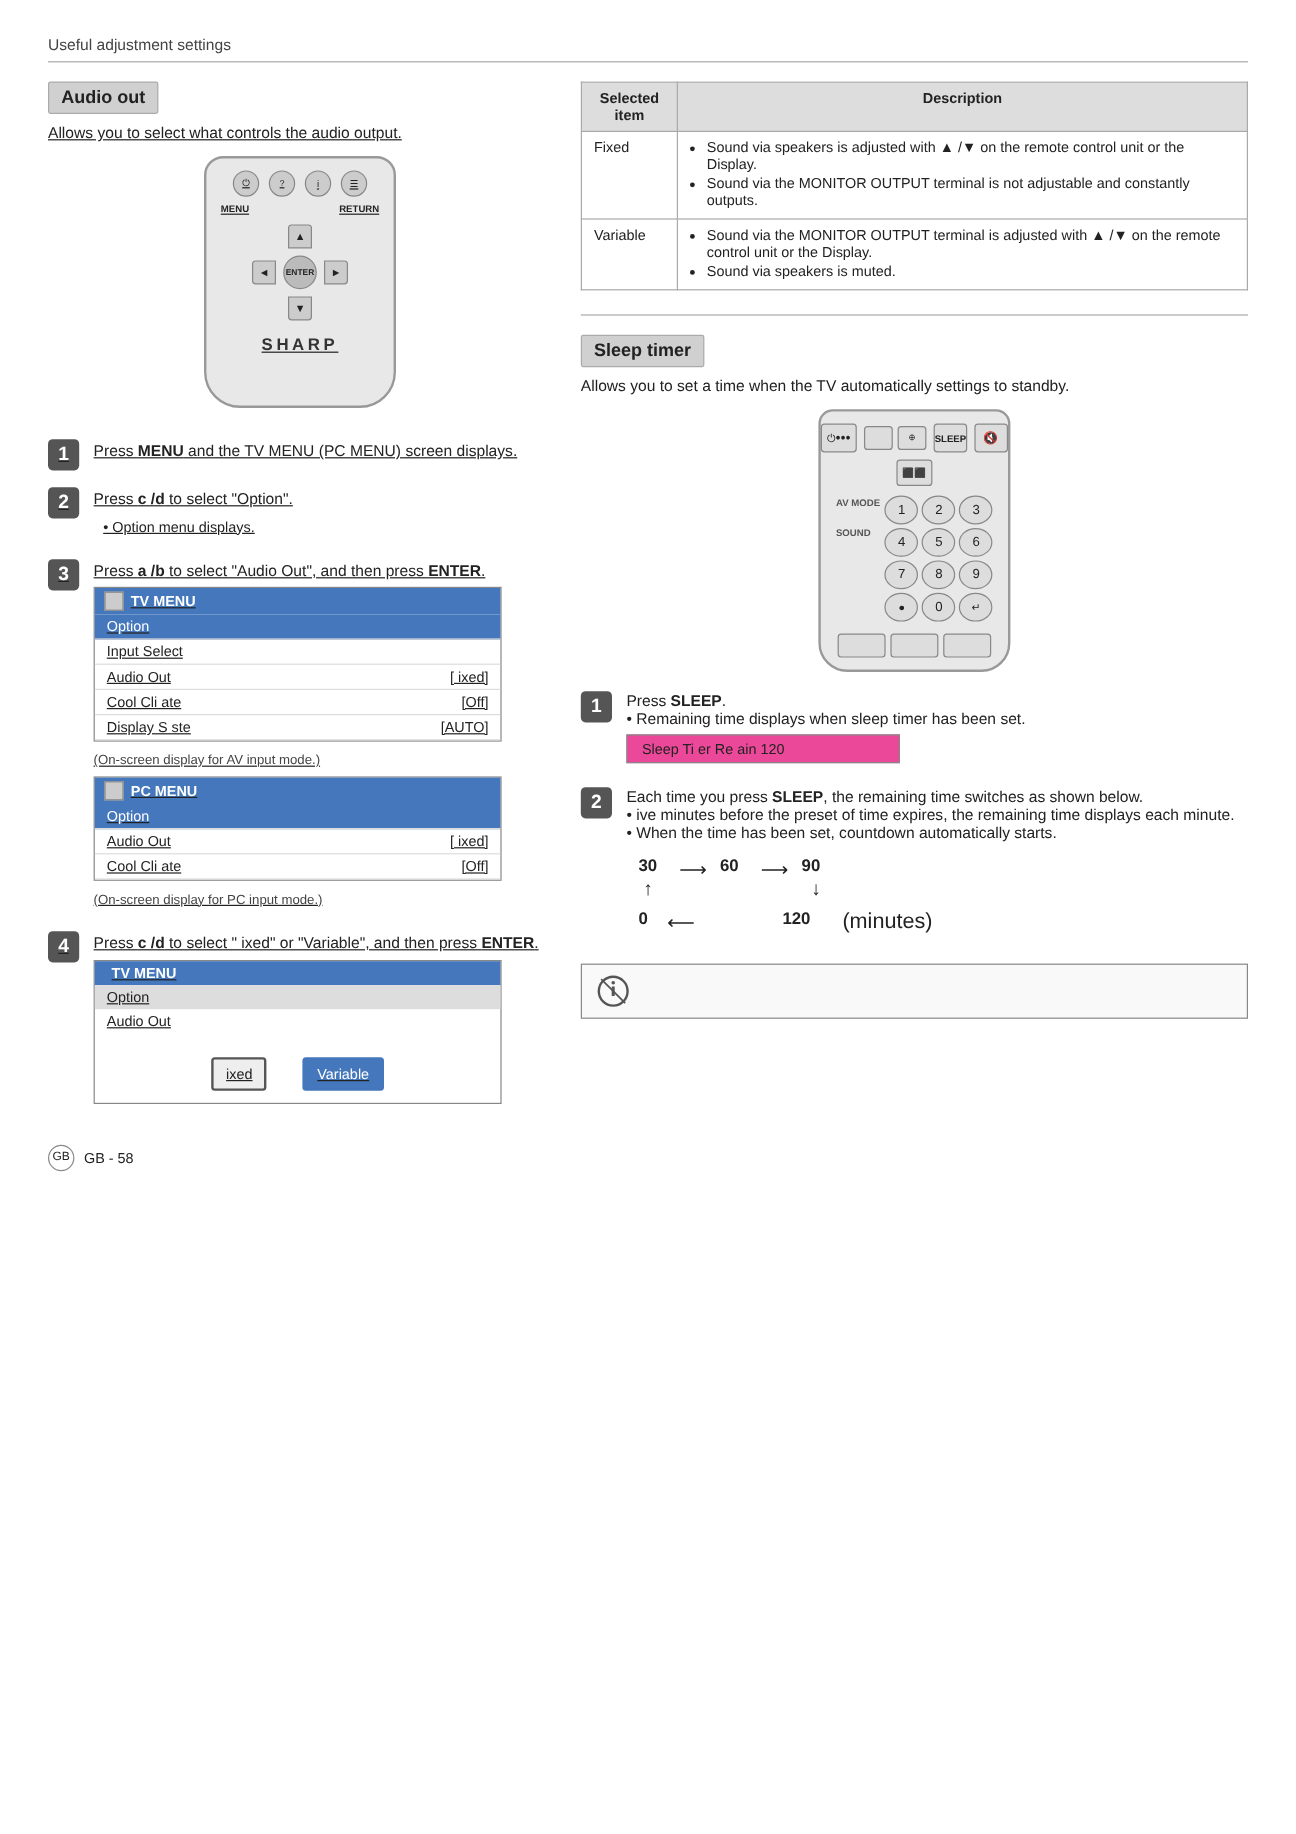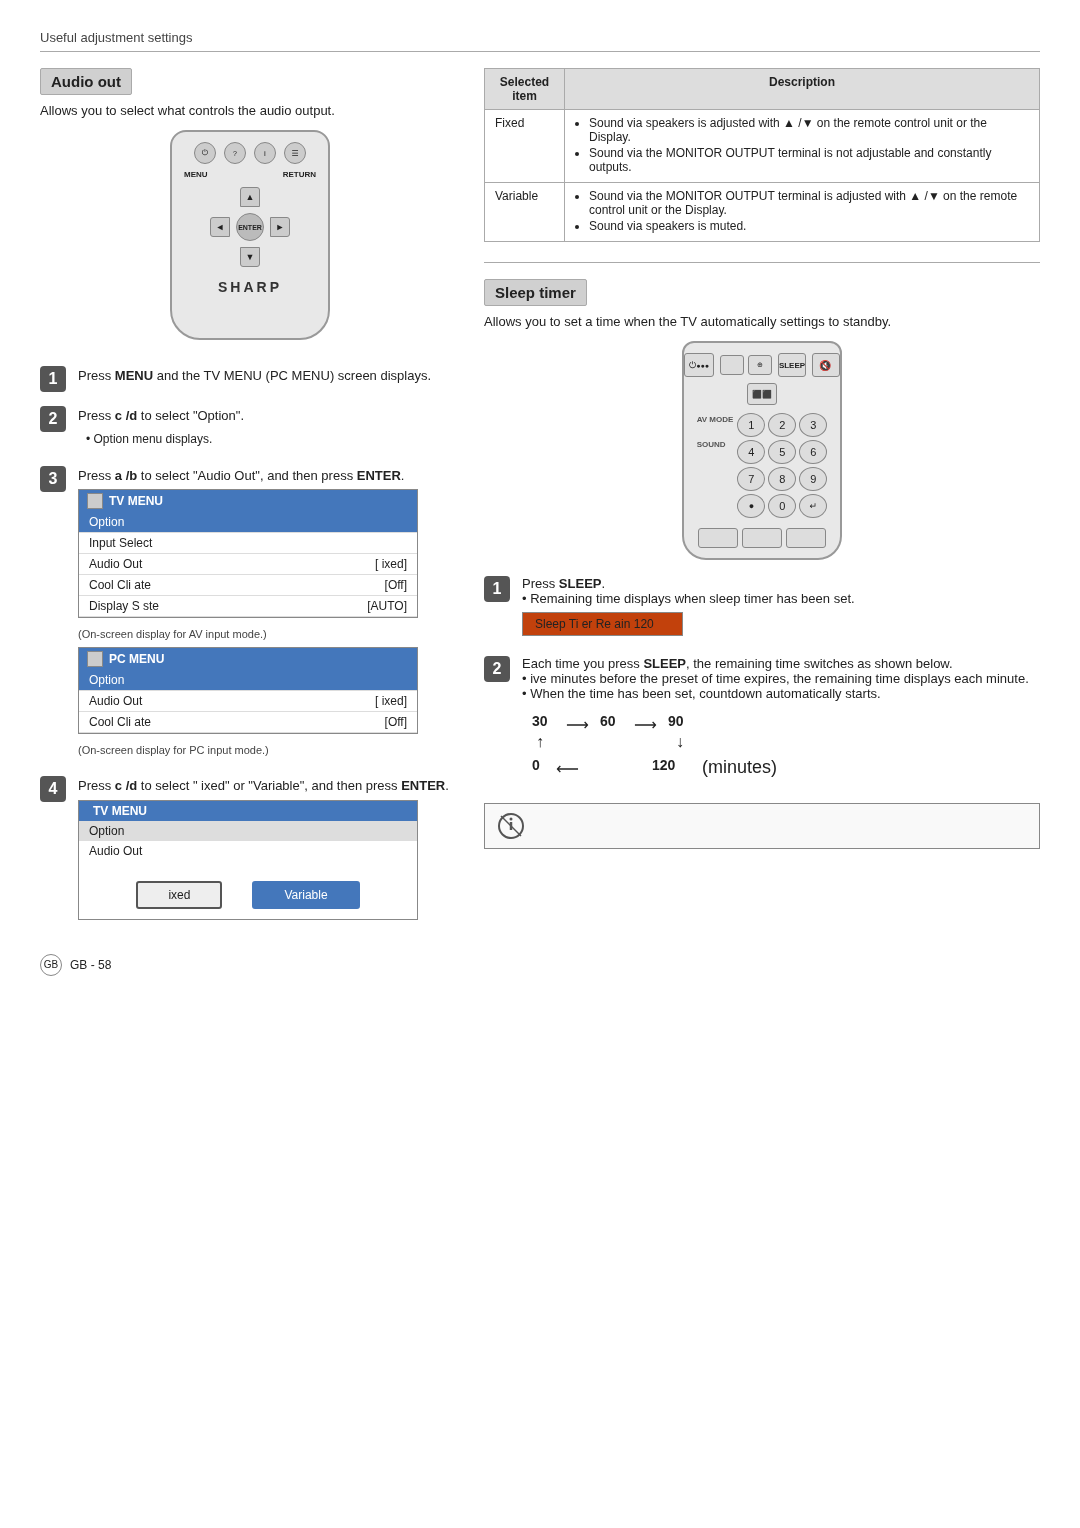--- a/index.html
+++ b/index.html
@@ -16,21 +16,21 @@
       font-size: 13px;
       color: #444;
       border-bottom: 1px solid #aaa;
       padding-bottom: 6px;
       margin-bottom: 16px;
     }
     .two-col {
       display: flex;
       gap: 24px;
     }
-    .left-col { flex: 0 0 420px; }
+    .left-col { flex: 0 0 420px; text-decoration: underline; }
     .right-col { flex: 1; }
 
     
     .section-header {
       background: #d0d0d0;
       border: 1px solid #aaa;
       padding: 4px 10px;
       font-size: 15px;
       font-weight: bold;
       display: inline-block;
@@ -235,21 +235,21 @@
       justify-content: space-between;
     }
     .step4-buttons-area {
       padding: 20px 10px 10px 10px;
       display: flex;
       gap: 30px;
       justify-content: center;
     }
     .step4-btn {
       border: 2px solid #555;
-      padding: 5px 30px;
+      padding: 5px 10px;
       font-size: 12px;
       background: #eee;
       border-radius: 3px;
     }
     .step4-btn.active { background: #4477bb; color: #fff; border-color: #4477bb; }
 
     
     .sleep-remote {
       width: 160px;
       margin: 0 auto 16px auto;
@@ -343,23 +343,23 @@
       border: 1px solid #888;
       background: #ddd;
       border-radius: 3px;
     }
 
     
     .sleep-timer-display {
       border: 1px solid #888;
       padding: 4px 12px;
       font-size: 12px;
-      width: 161px;
+      width: 228px;
       margin: 6px 0;
-      background: #c2410c;
+      background: #ec4899;
     }
 
     
     .note-section {
       border: 1px solid #888;
       padding: 8px 12px;
       margin-top: 10px;
       display: flex;
       align-items: flex-start;
       gap: 10px;

